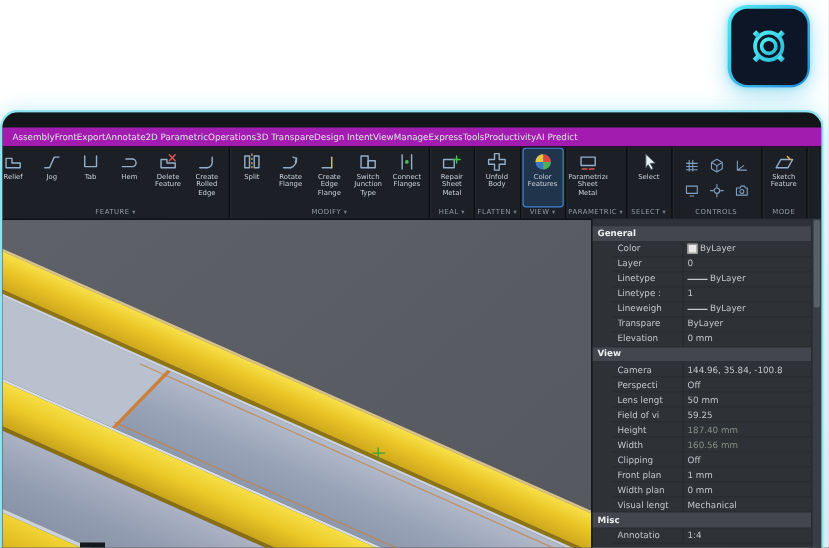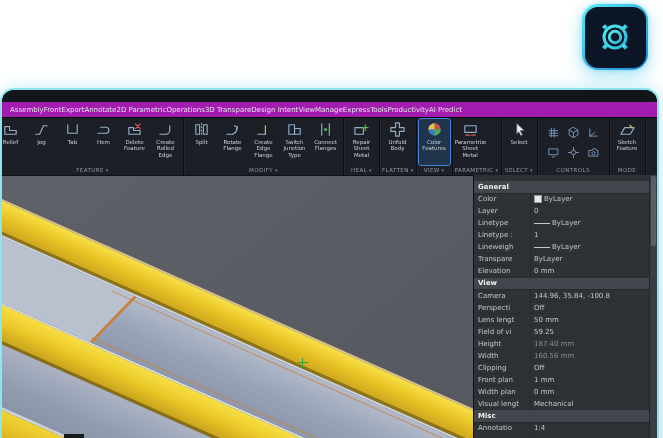--- a/index.html
+++ b/index.html
@@ -79,21 +79,21 @@
   .bl-tab{position:absolute;left:62px;bottom:0;width:20px;height:12px;background:#15181d;}
 
   
   .props{width:183px;flex:none;background:#2e3136;display:flex;position:relative;
     border-left:1px solid #101215;font-size:7px;}
   .props-rows{flex:1;padding-top:6px;overflow:hidden;}
   .prop-header{height:11.5px;background:#43474d;color:#eceef0;font-weight:bold;
     padding:0 4px;display:flex;align-items:center;font-size:7px;
     border-bottom:1px solid #26292d;cursor:pointer;}
   .prop-row{height:11px;display:flex;align-items:center;border-bottom:1px solid #292c30;
-    color:#c3c7cb;padding-left:4px;cursor:default;}
+    color:#c3c7cb;padding-left:4px;cursor:default;margin-left:16px;}
   .prop-label{width:52px;flex:none;overflow:hidden;white-space:nowrap;}
   .prop-value{flex:1;display:flex;align-items:center;gap:2px;border-left:1px solid #26292d;
     padding-left:3px;height:100%;overflow:hidden;white-space:nowrap;}
   .prop-row.dim .prop-value{color:#879086;}
   .swatch{width:6px;height:6px;background:#e9e9e9;border:1px solid #9a9a9a;flex:none;}
   .linetype-line{width:16px;height:1px;background:#c3c7cb;flex:none;}
   .props-scrollbar{width:7px;flex:none;background:#3a3e44;border-left:1px solid #24272b;cursor:pointer;}
   .props-scrollbar .thumb{margin:1px;height:70px;background:#5a5f66;border-radius:2px;}
 </style>
 </head>

